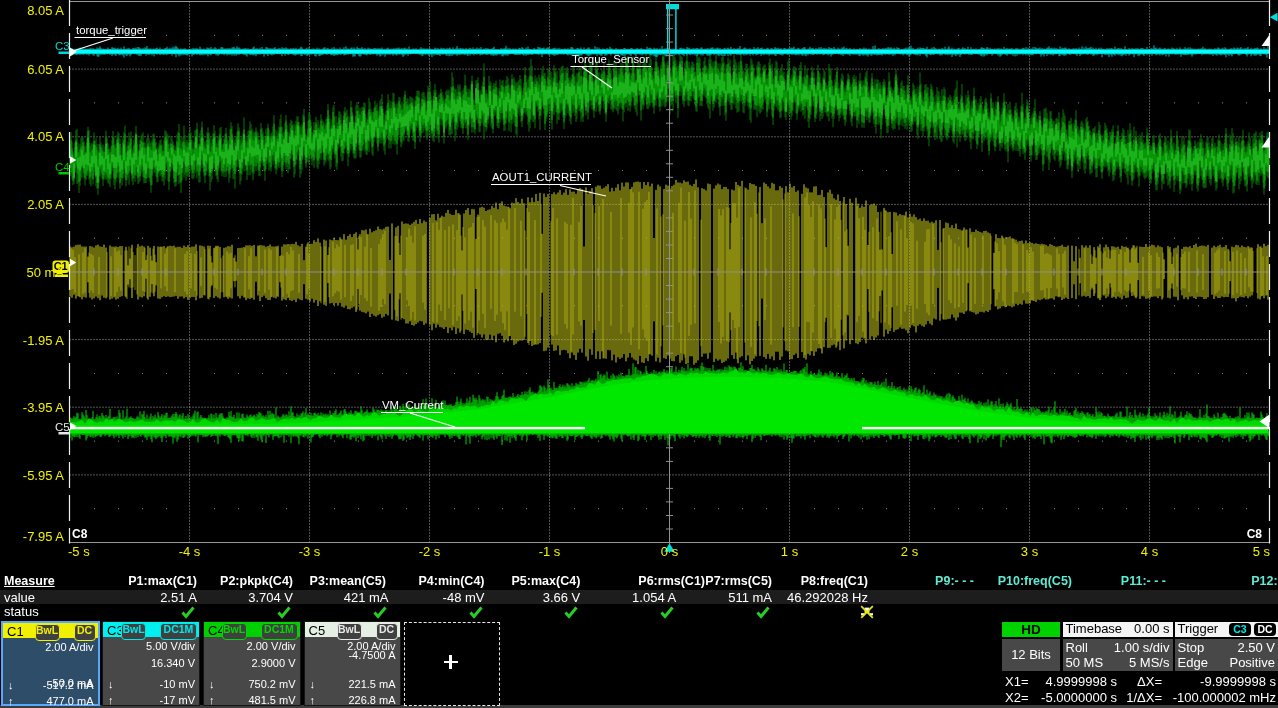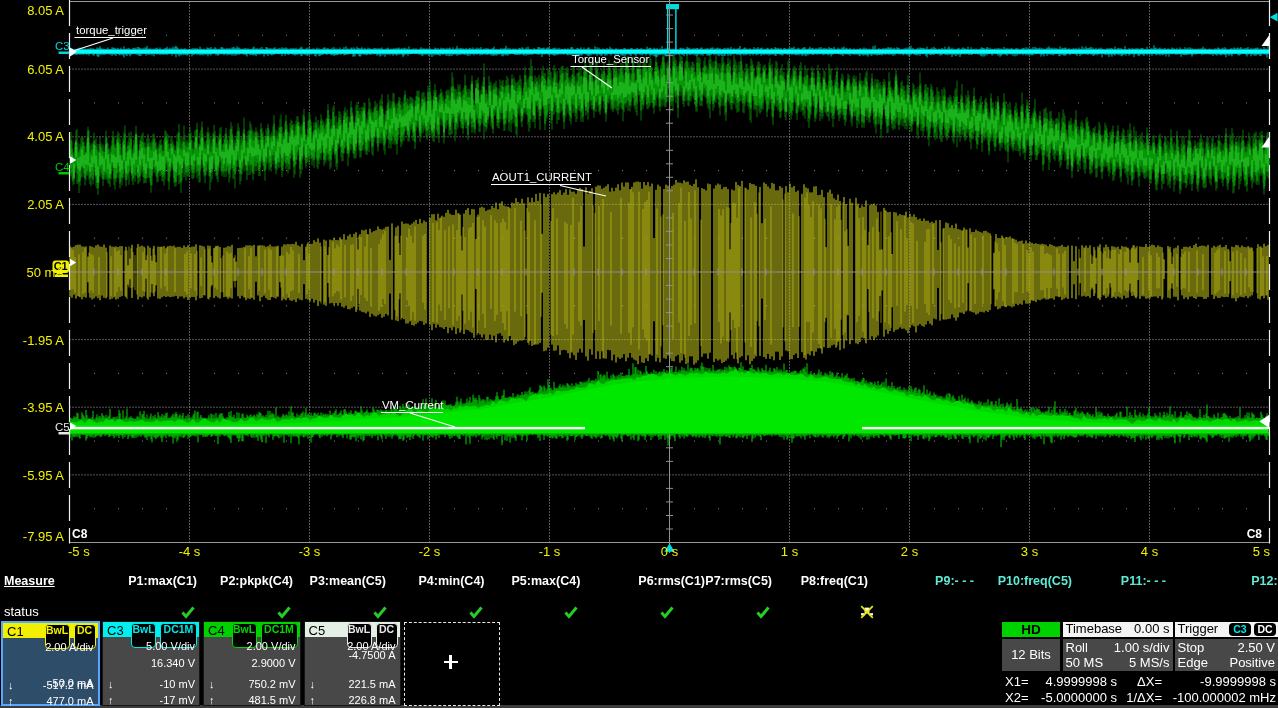--- a/index.html
+++ b/index.html
@@ -7,23 +7,23 @@
 #scr div, #scr span { position:absolute; white-space:nowrap; }
 .mh { color:#fff; font-weight:bold; font-size:12.5px; text-align:right; }
 .mhd { color:#5eead4; font-weight:bold; font-size:12.5px; text-align:right; }
 .mv { color:#fff; font-size:13px; text-align:right; }
 .ck { top:1px; }
 .row { left:0; width:1278px; height:15px;padding-left:28px; }
 .chb { top:621px; height:85px; }
 .chh { left:0; top:0; right:0; height:15px; }
 .chn { left:4px; top:0.5px; font-size:13px; }
 .bwrap { right:2px; top:1px; }
-.bdg { position:relative!important; display:inline-block; background:#000000; border:1px solid;
+.bdg { position:relative!important; display:inline-block; background:#404040; border:1px solid;
   border-radius:4px; font-size:10.5px; font-weight:bold; text-align:center;
-  height:25px; line-height:11.5px; margin-left:4px; vertical-align:top; }
+  height:17px; line-height:11.5px; margin-left:14px; vertical-align:top; }
 .cr { left:0; right:4px; height:15px; color:#fff; font-size:11px; text-align:right; }
 .ar { left:5px; width:12px; color:#fff; text-align:left; }
 .ib { color:#fff; font-size:13px; }
 </style></head><body>
 <div id="scr">
 <svg width="1278" height="574" style="position:absolute;left:0;top:0">
 <line x1="69.5" y1="69.1" x2="1269.5" y2="69.1" stroke="#a8a8a8" stroke-width="1" stroke-dasharray="1 2"></line>
 <line x1="69.5" y1="136.8" x2="1269.5" y2="136.8" stroke="#a8a8a8" stroke-width="1" stroke-dasharray="1 2"></line>
 <line x1="69.5" y1="204.4" x2="1269.5" y2="204.4" stroke="#a8a8a8" stroke-width="1" stroke-dasharray="1 2"></line>
 <line x1="69.5" y1="339.6" x2="1269.5" y2="339.6" stroke="#a8a8a8" stroke-width="1" stroke-dasharray="1 2"></line>
@@ -124,20 +124,31 @@
       <span class="mh" style="left:334.5px;width:150px;">P4:min(C4)</span>
       <span class="mh" style="left:430.3px;width:150px;">P5:max(C4)</span>
       <span class="mh" style="left:555px;width:150px;">P6:rms(C1)</span>
       <span class="mh" style="left:622.0px;width:150px;">P7:rms(C5)</span>
       <span class="mh" style="left:718.0px;width:150px;">P8:freq(C1)</span>
       <span class="mhd" style="left:824.0px;width:150px;">P9:- - -</span>
       <span class="mhd" style="left:922.0px;width:150px;">P10:freq(C5)</span>
       <span class="mhd" style="left:1016.0px;width:150px;">P11:- - -</span>
       <span class="mhd" style="left:1147px;width:150px;">P12:- - -</span>
     </div>
+<div class="row" style="top:589.5px;background:#1d1d1d;height:14.5px;">
+      <span class="mv" style="left:4px;width:100px;text-align:left;">value</span>
+      <span class="mv" style="left:47.0px;width:150px;">2.51 A</span>
+      <span class="mv" style="left:143.0px;width:150px;">3.704 V</span>
+      <span class="mv" style="left:238.5px;width:150px;">421 mA</span>
+      <span class="mv" style="left:334.5px;width:150px;">-48 mV</span>
+      <span class="mv" style="left:430.3px;width:150px;">3.66 V</span>
+      <span class="mv" style="left:526.2px;width:150px;">1.054 A</span>
+      <span class="mv" style="left:622.0px;width:150px;">511 mA</span>
+      <span class="mv" style="left:718.0px;width:150px;">46.292028 Hz</span>
+    </div>
 <div class="row" style="top:604px;background:#000;height:17px;">
       <span class="mv" style="left:4px;width:100px;text-align:left;">status</span>
       <span class="ck" style="left:180.0px;"><svg width="16" height="13" viewBox="0 0 16 13">
           <path d="M2.5 6.5L6 10.5L13.5 1.5" stroke="#27cc27" stroke-width="3" fill="none"></path>
         </svg></span>
       <span class="ck" style="left:276.0px;"><svg width="16" height="13" viewBox="0 0 16 13">
           <path d="M2.5 6.5L6 10.5L13.5 1.5" stroke="#27cc27" stroke-width="3" fill="none"></path>
         </svg></span>
       <span class="ck" style="left:371.5px;"><svg width="16" height="13" viewBox="0 0 16 13">
           <path d="M2.5 6.5L6 10.5L13.5 1.5" stroke="#27cc27" stroke-width="3" fill="none"></path>

